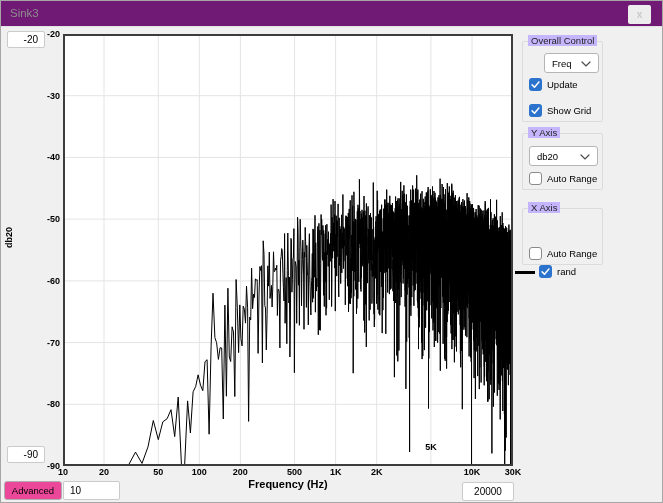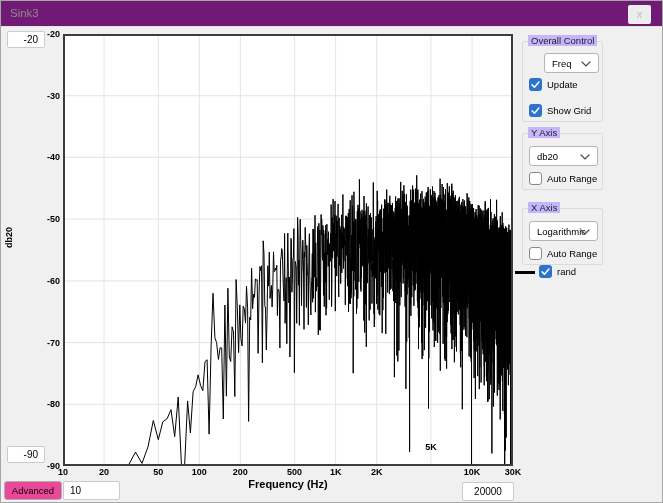--- a/index.html
+++ b/index.html
@@ -142,26 +142,20 @@
     <div class="row" style="left:6px;top:38px;">
       <span class="checkbox">
         
       </span>
       <span class="cb-label">Auto Range</span>
     </div>
   </div>
 
   <div class="group" style="left:521px;top:207px;width:81px;height:57px;">
     <span class="group-label">X Axis</span>
-    <div class="dropdown" style="left:6px;top:12px;width:69px;">
-      <span class="dd-text">Logarithmic</span>
-      <svg class="dd-chev" width="10" height="6" viewBox="0 0 10 6">
-          <path d="M1 1 L5 5 L9 1" stroke="#4a4a4a" stroke-width="1.2" fill="none" stroke-linecap="round"></path>
-        </svg>
-    </div>
     <div class="row" style="left:6px;top:38px;">
       <span class="checkbox">
         
       </span>
       <span class="cb-label">Auto Range</span>
     </div>
   </div>
 
   <div class="legend-line" style="left:514px;top:270px;width:20px;height:3px;"></div>
   <div class="row" style="left:538px;top:264px;">

